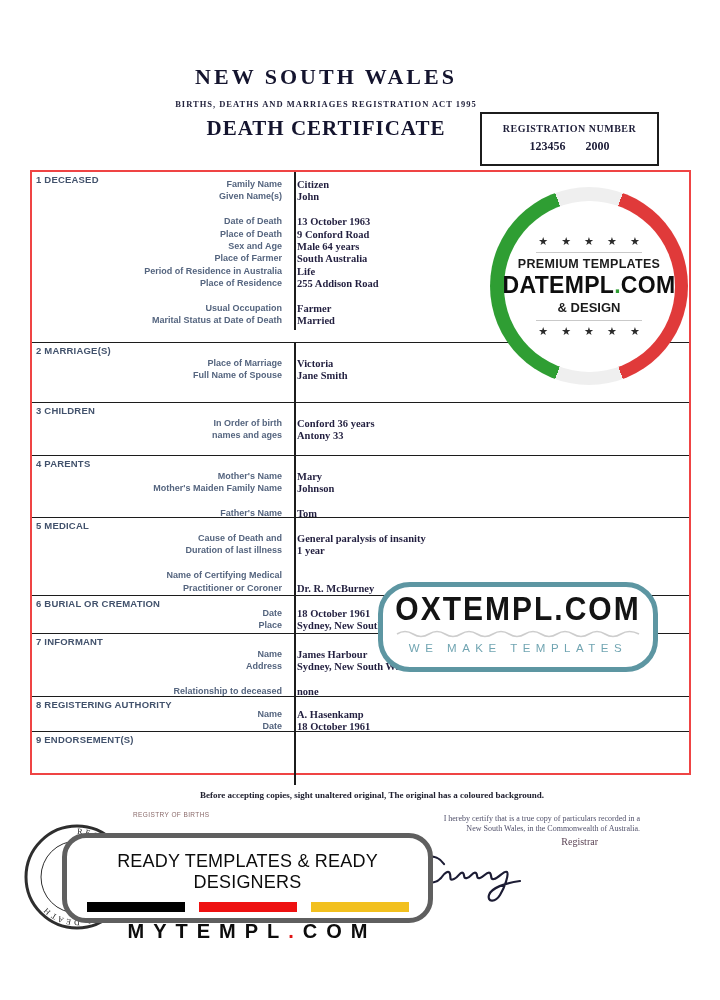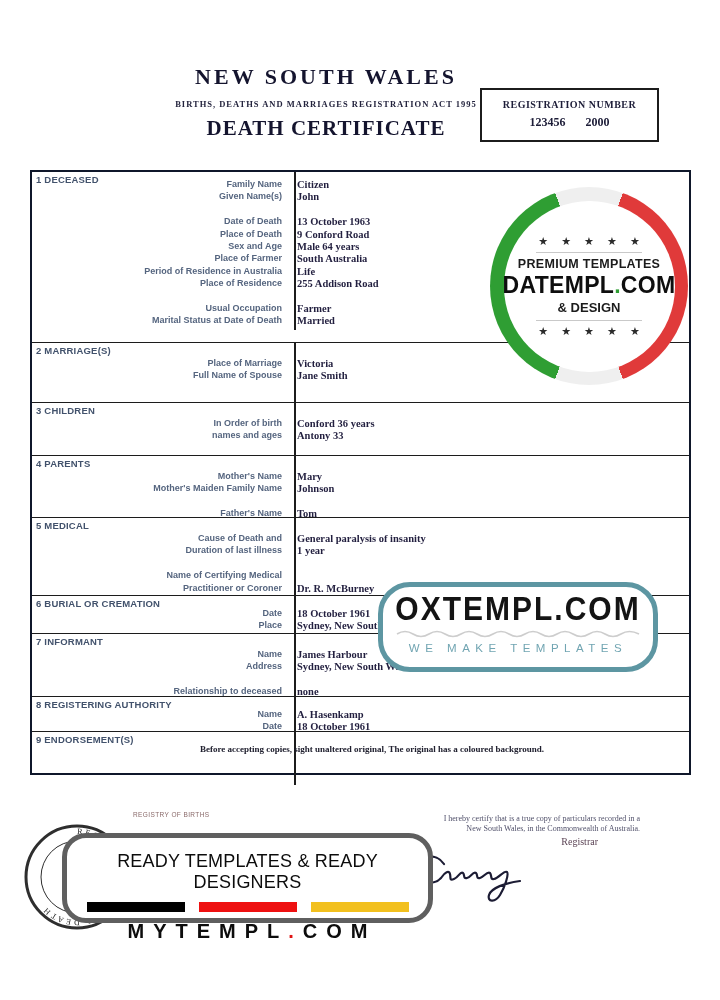--- a/index.html
+++ b/index.html
@@ -9,31 +9,31 @@
     font-family:"Liberation Sans", sans-serif;
   }
 
   
   .header-title { position:absolute; left:30px; top:64px; width:592px; text-align:center; color:#14142e; }
   .ht-region { font:700 22px "Liberation Serif", serif; letter-spacing:3px; }
   .ht-act    { margin-top:9px; font:700 8.5px "Liberation Serif", serif; letter-spacing:1px; color:#23233d; }
   .ht-title  { margin-top:7px; font:700 21px "Liberation Serif", serif; letter-spacing:1px; }
 
   .regbox {
-    position:absolute; left:480px; top:88px; width:179px; height:54px;
+    position:absolute; left:480px; top:112px; width:179px; height:54px;
     border:2px solid #1c1c1c; text-align:center; padding-top:9px; color:#1d1d38;
   }
   .regbox .rb-label { font:700 10px "Liberation Serif", serif; letter-spacing:.5px; }
   .regbox .rb-nums  { margin-top:5px; font:700 12px "Liberation Serif", serif; }
   .regbox .rb-num   { margin-right:20px; }
 
   
   .cert-table {
     position:absolute; left:30px; top:170px; width:661px; height:605px;
-    border:2px solid #0f172a; background:#fff;
+    border:2px solid #ef4444; background:#fff;
   }
   .sec { position:relative; overflow:hidden; }
   .sec + .sec { border-top:1.5px solid #1c1c1c; }
   .sec-1 { height:158px; } .sec-2 { height:60px;margin-top:12px; } .sec-3 { height:53px; }
   .sec-4 { height:62px; }  .sec-5 { height:78px; } .sec-6 { height:38px; }
   .sec-7 { height:63px; }  .sec-8 { height:35px; } .sec-9 { height:54px; }
   .sec .divider { position:absolute; left:262px; top:0; bottom:0; width:1.5px; background:#1c1c1c; }
   .sec .sec-title {
     position:absolute; left:4px; top:2px;
     font:700 9.5px "Liberation Sans", sans-serif; color:#42526c; letter-spacing:.2px;
@@ -83,21 +83,21 @@
     border:5px solid #5f5f5f; border-radius:24px; text-align:center; padding-top:13px; z-index:6;
   }
   .my-line1 { font:400 18px "Liberation Sans", sans-serif; color:#0c0c0c; letter-spacing:.2px; }
   .my-bars { display:flex; justify-content:center; gap:14px; margin:9px 0 8px; }
   .my-bar { width:98px; height:10px; }
   .my-domain { font:700 20px "Liberation Sans", sans-serif; letter-spacing:9px; color:#0c0c0c; padding-left:9px; }
   .my-dot { color:#e01414; }
 
   
   .notice {
-    position:absolute; left:52px; top:744px; width:640px; text-align:center;
+    position:absolute; left:52px; top:790px; width:640px; text-align:center;
     font:700 9px "Liberation Serif", serif; color:#20202f;
   }
   .registry-small {
     position:absolute; left:133px; top:811px; font:400 6.5px "Liberation Sans", sans-serif;
     color:#8a6a6a; letter-spacing:.4px; filter:blur(.3px); z-index:2;
   }
   .certify {
     position:absolute; right:80px; top:814px; width:340px; text-align:right;
     font:400 8px "Liberation Serif", serif; color:#50506a; line-height:10px; z-index:1;
   }

